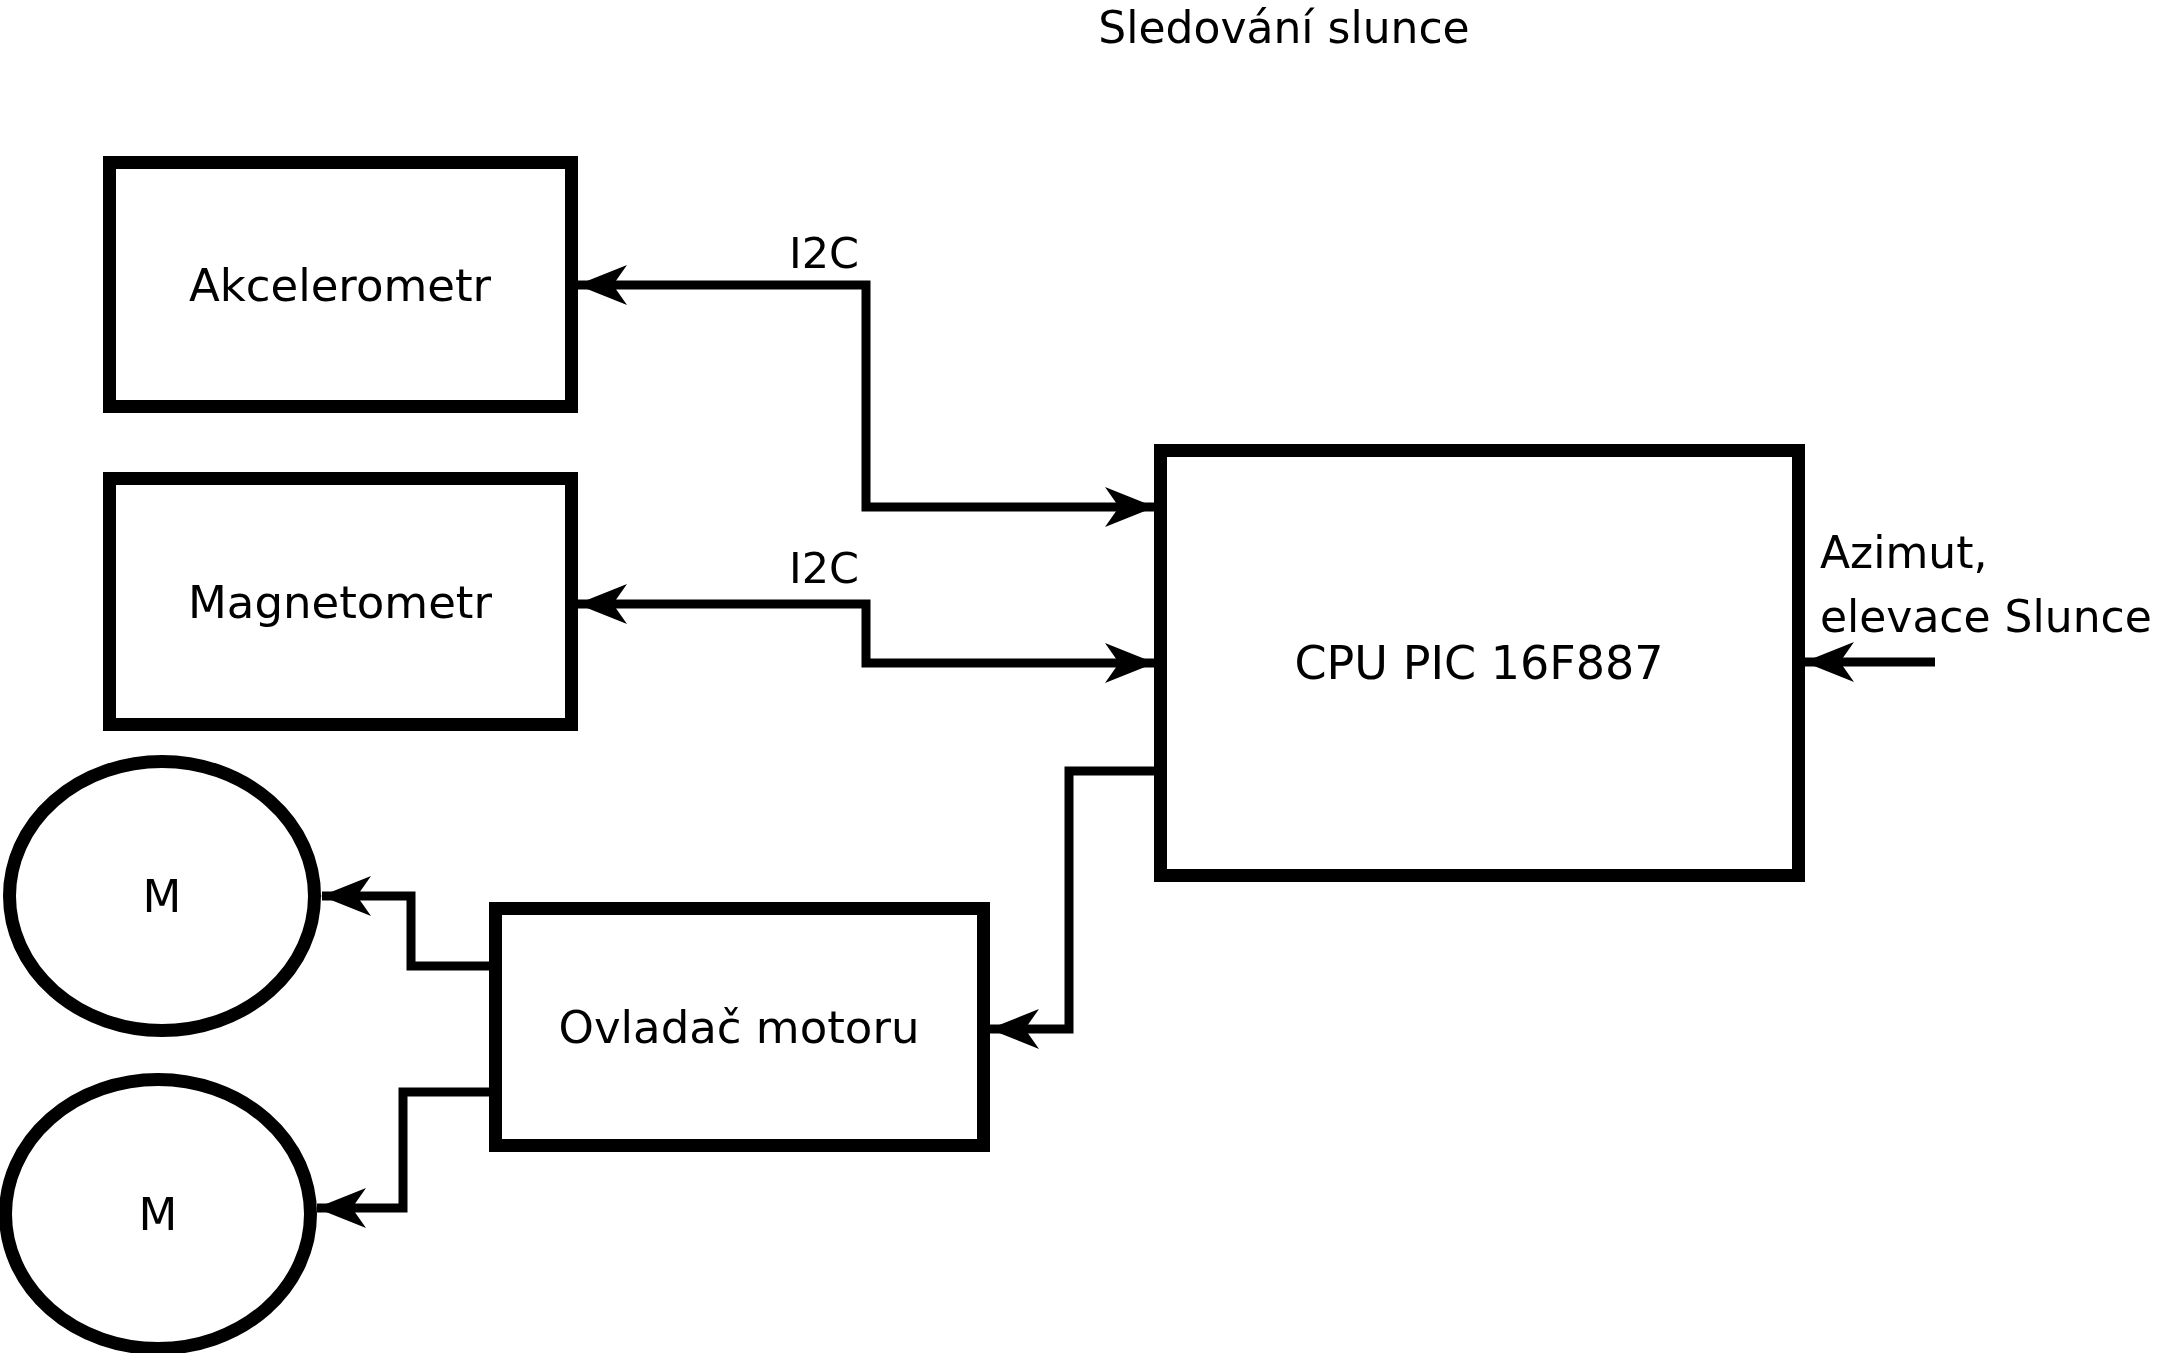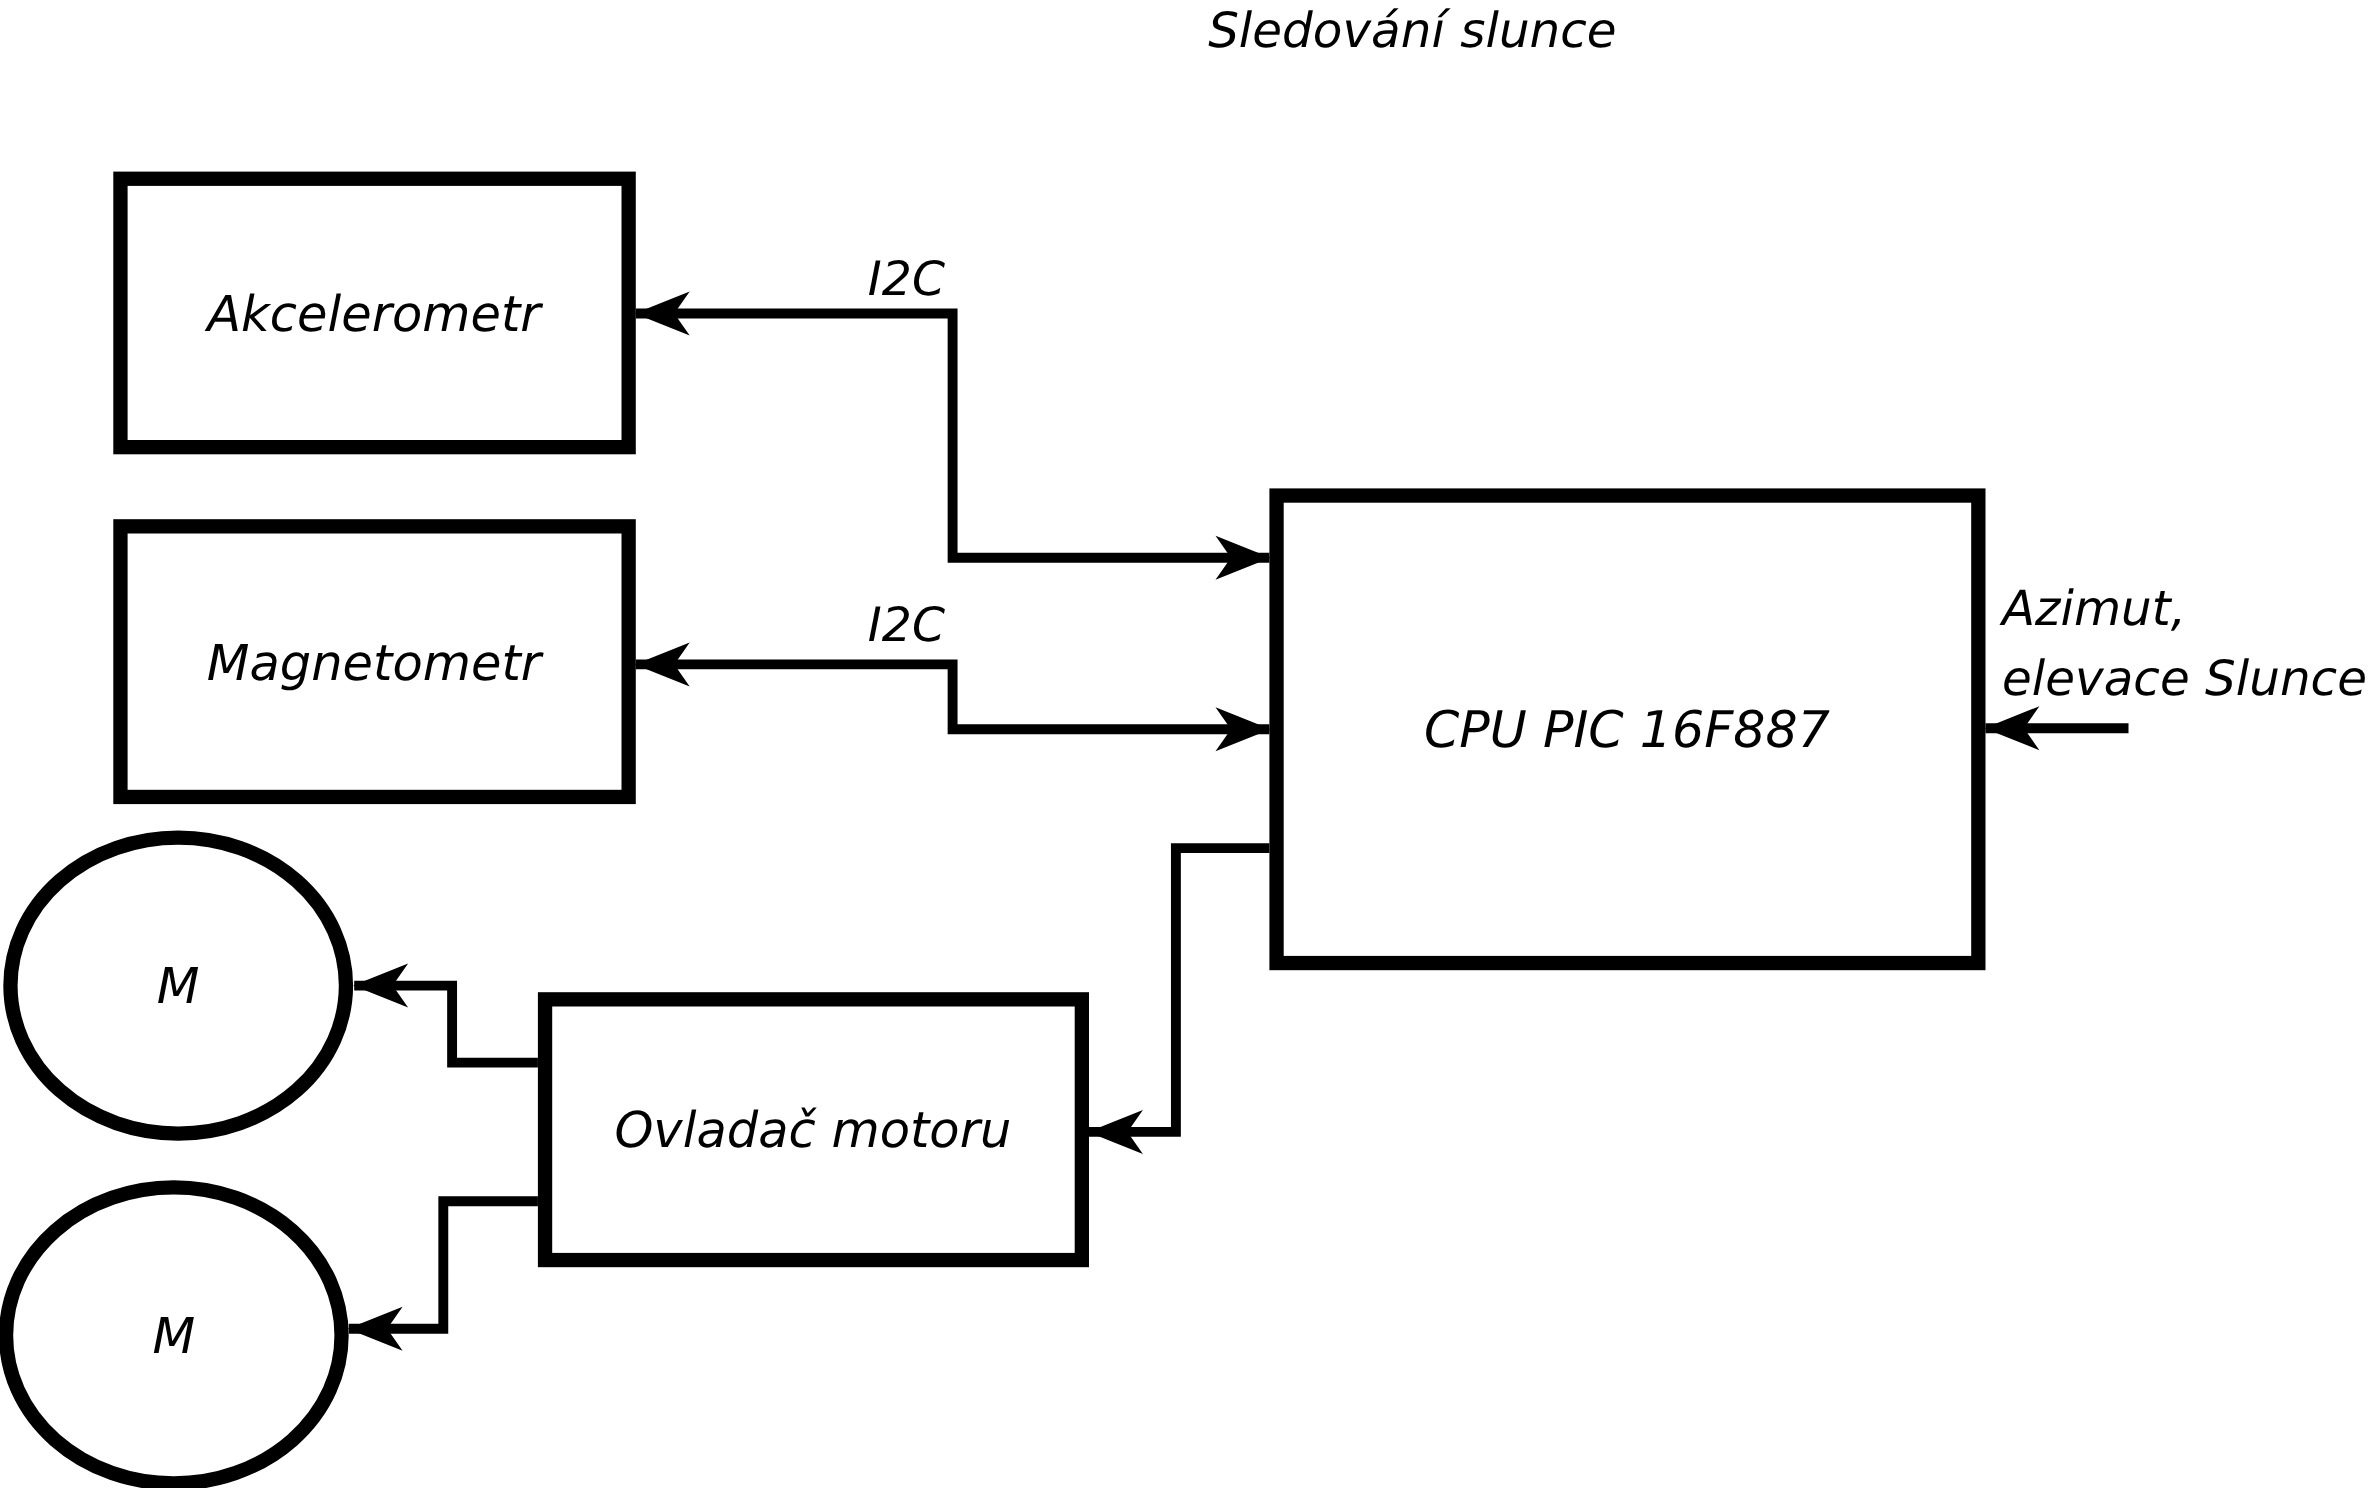--- a/index.html
+++ b/index.html
@@ -8,21 +8,20 @@
     background: #ffffff;
     width: 2164px;
     height: 1353px;
     overflow: hidden;
   }
   .canvas {
     position: relative;
     width: 1716px;
     height: 1353px;
     background: #ffffff;
-    font-style: italic;
   }
   svg {
     display: block;
     font-family: "DejaVu Sans", "Liberation Sans", sans-serif;
   }
   .box {
     fill: #ffffff;
     stroke: #000000;
     stroke-width: 13;
   }

